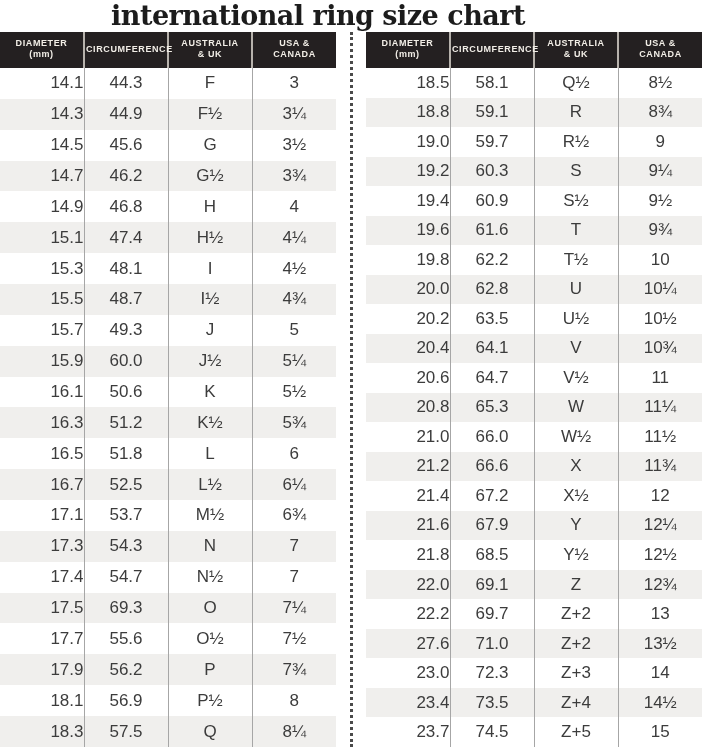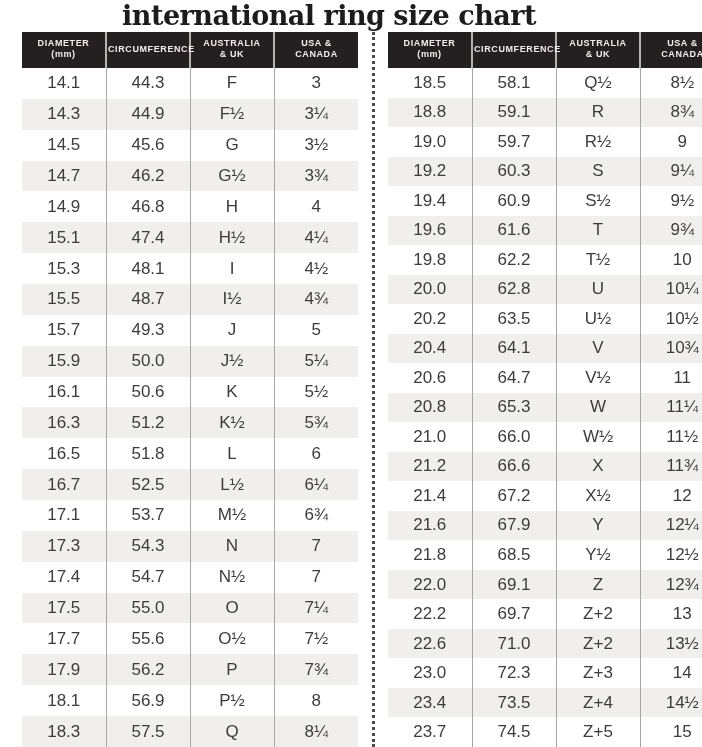--- a/index.html
+++ b/index.html
@@ -3,21 +3,21 @@
 <meta charset="utf-8">
 <style>
   * { box-sizing: border-box; }
   html, body {
     margin: 0; padding: 0;
     width: 702px; height: 747px;
     background: #ffffff;
     font-family: "Liberation Sans", sans-serif;
     overflow: hidden;
   }
-  .page { width: 702px; height: 747px; padding-left: 22px; }
+  .page { width: 702px; height: 747px; }
 
   h1.chart-title {
     margin: 0;
     height: 32px;
     line-height: 31px;
     text-align: center;
     transform: translateX(-33px);
     font-family: "DejaVu Serif", serif;
     font-weight: 800;
     font-size: 27px;
@@ -57,21 +57,21 @@
 
   tbody td {
     height: 29.5px;
     text-align: center;
     vertical-align: middle;
     font-size: 17px;
     color: #3c3c3c;
     border-left: 1.5px solid #a6a6a6;
     padding: 0;
   }
-  tbody td:first-child { border-left: none; }
+  tbody td:first-child { border-left: none; text-align: right; }
   tbody tr:nth-child(even) { background: #f0efed; }
 
   .divider-wrap {
     flex: 0 0 30px;
     display: flex;
     justify-content: center;
     align-items: stretch;
   }
   .dotted-divider {
     width: 0;
@@ -155,21 +155,21 @@
             <td>4¾</td>
           </tr>
           <tr>
             <td>15.7</td>
             <td>49.3</td>
             <td>J</td>
             <td>5</td>
           </tr>
           <tr>
             <td>15.9</td>
-            <td>50.0</td>
+            <td>60.0</td>
             <td>J½</td>
             <td>5¼</td>
           </tr>
           <tr>
             <td>16.1</td>
             <td>50.6</td>
             <td>K</td>
             <td>5½</td>
           </tr>
           <tr>
@@ -203,21 +203,21 @@
             <td>7</td>
           </tr>
           <tr>
             <td>17.4</td>
             <td>54.7</td>
             <td>N½</td>
             <td>7</td>
           </tr>
           <tr>
             <td>17.5</td>
-            <td>55.0</td>
+            <td>69.3</td>
             <td>O</td>
             <td>7¼</td>
           </tr>
           <tr>
             <td>17.7</td>
             <td>55.6</td>
             <td>O½</td>
             <td>7½</td>
           </tr>
           <tr>
@@ -374,21 +374,21 @@
             <td>Z</td>
             <td>12¾</td>
           </tr>
           <tr>
             <td>22.2</td>
             <td>69.7</td>
             <td>Z+2</td>
             <td>13</td>
           </tr>
           <tr>
-            <td>22.6</td>
+            <td>27.6</td>
             <td>71.0</td>
             <td>Z+2</td>
             <td>13½</td>
           </tr>
           <tr>
             <td>23.0</td>
             <td>72.3</td>
             <td>Z+3</td>
             <td>14</td>
           </tr>

